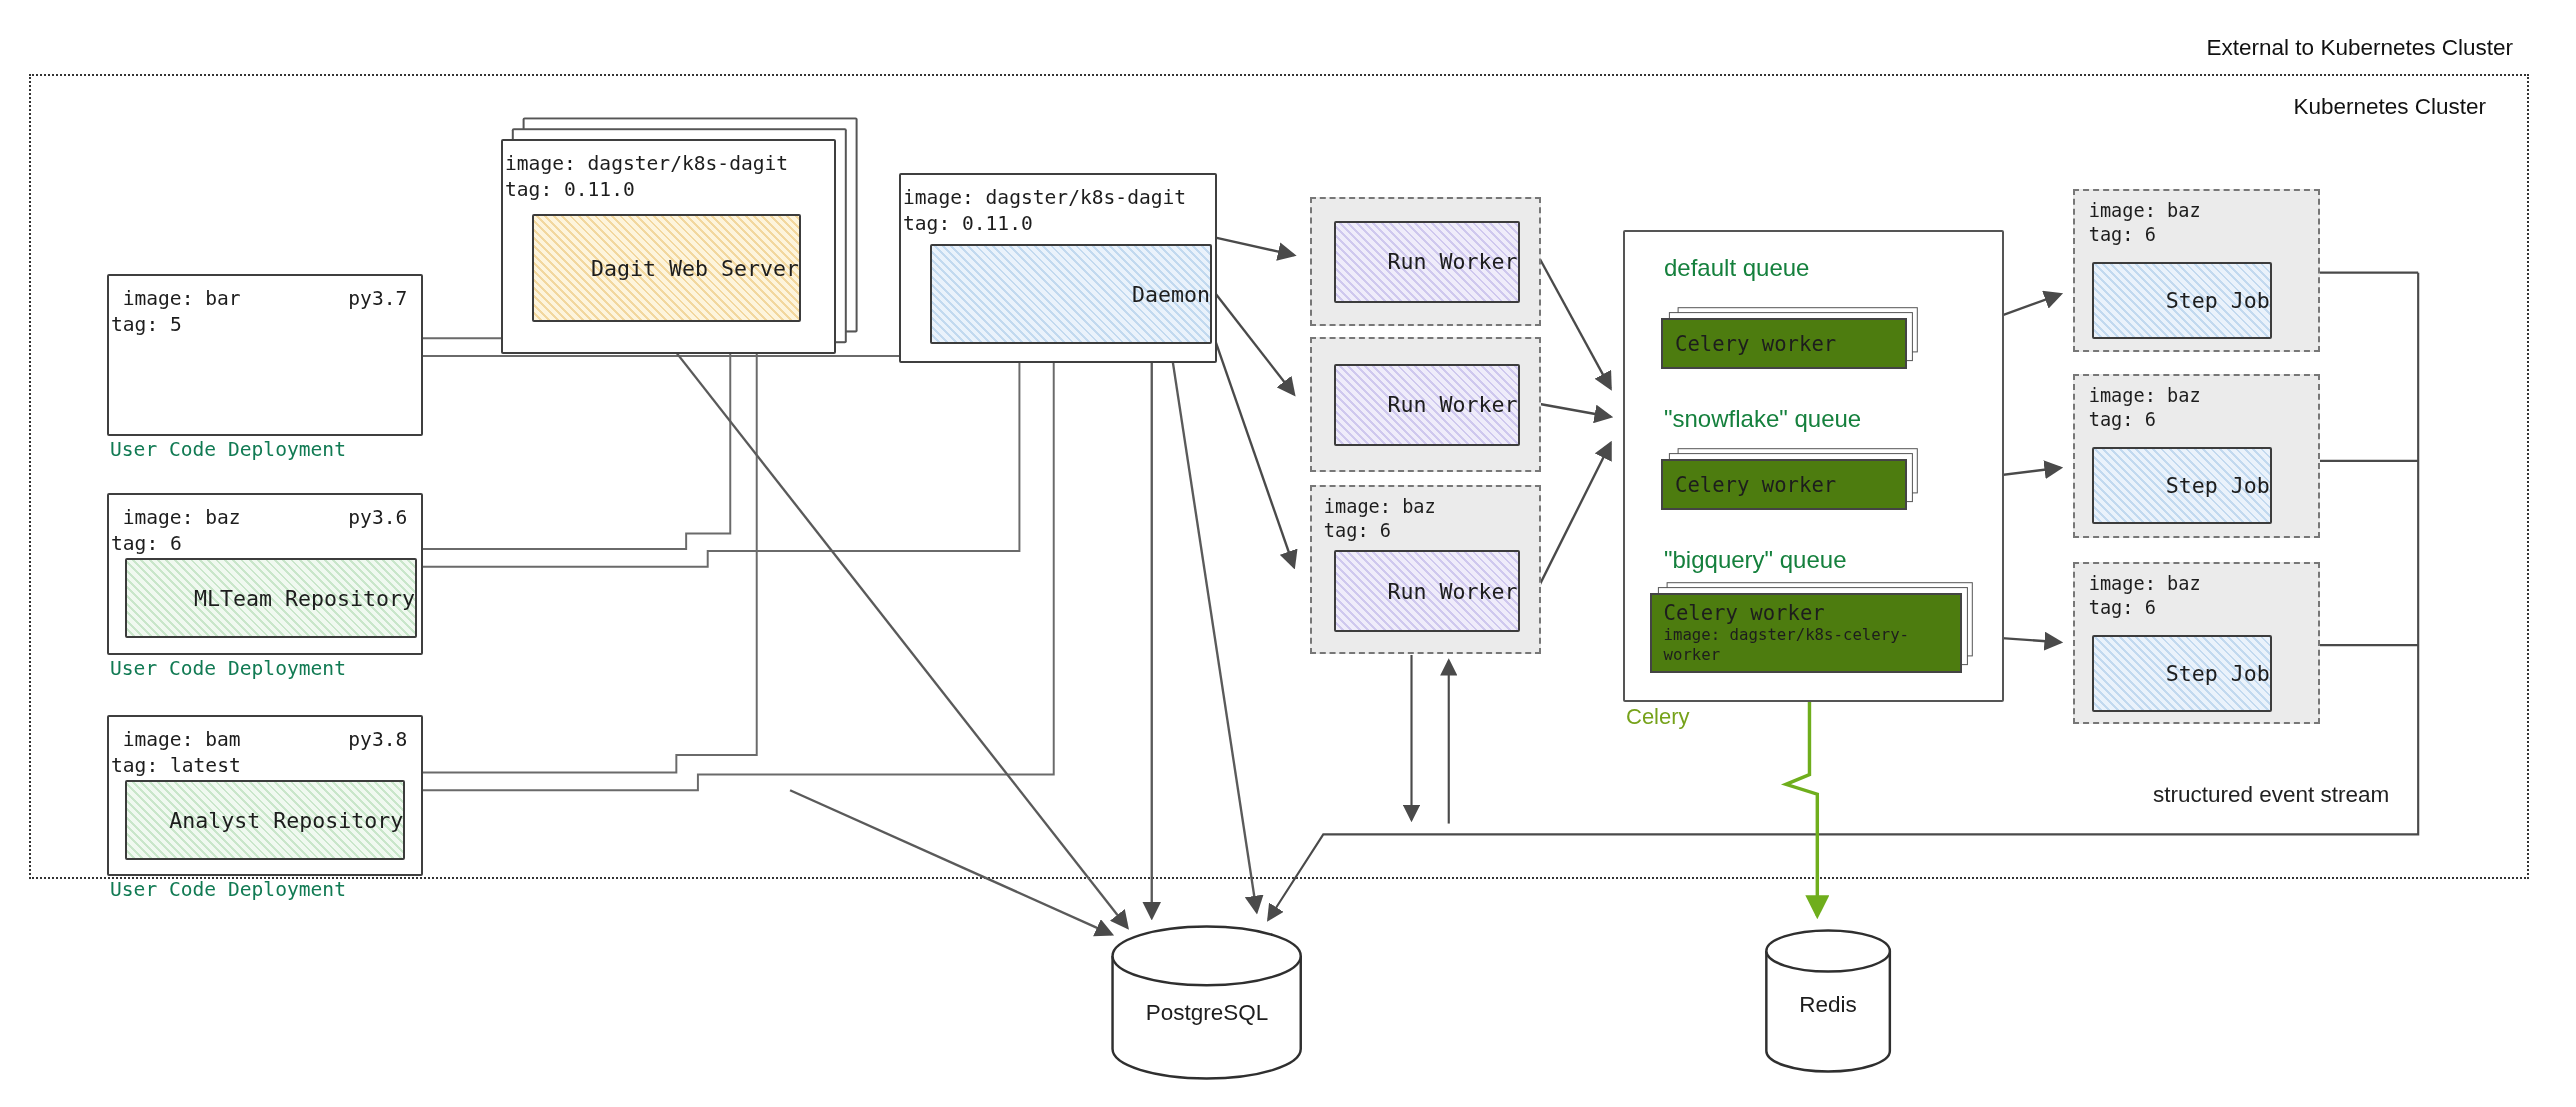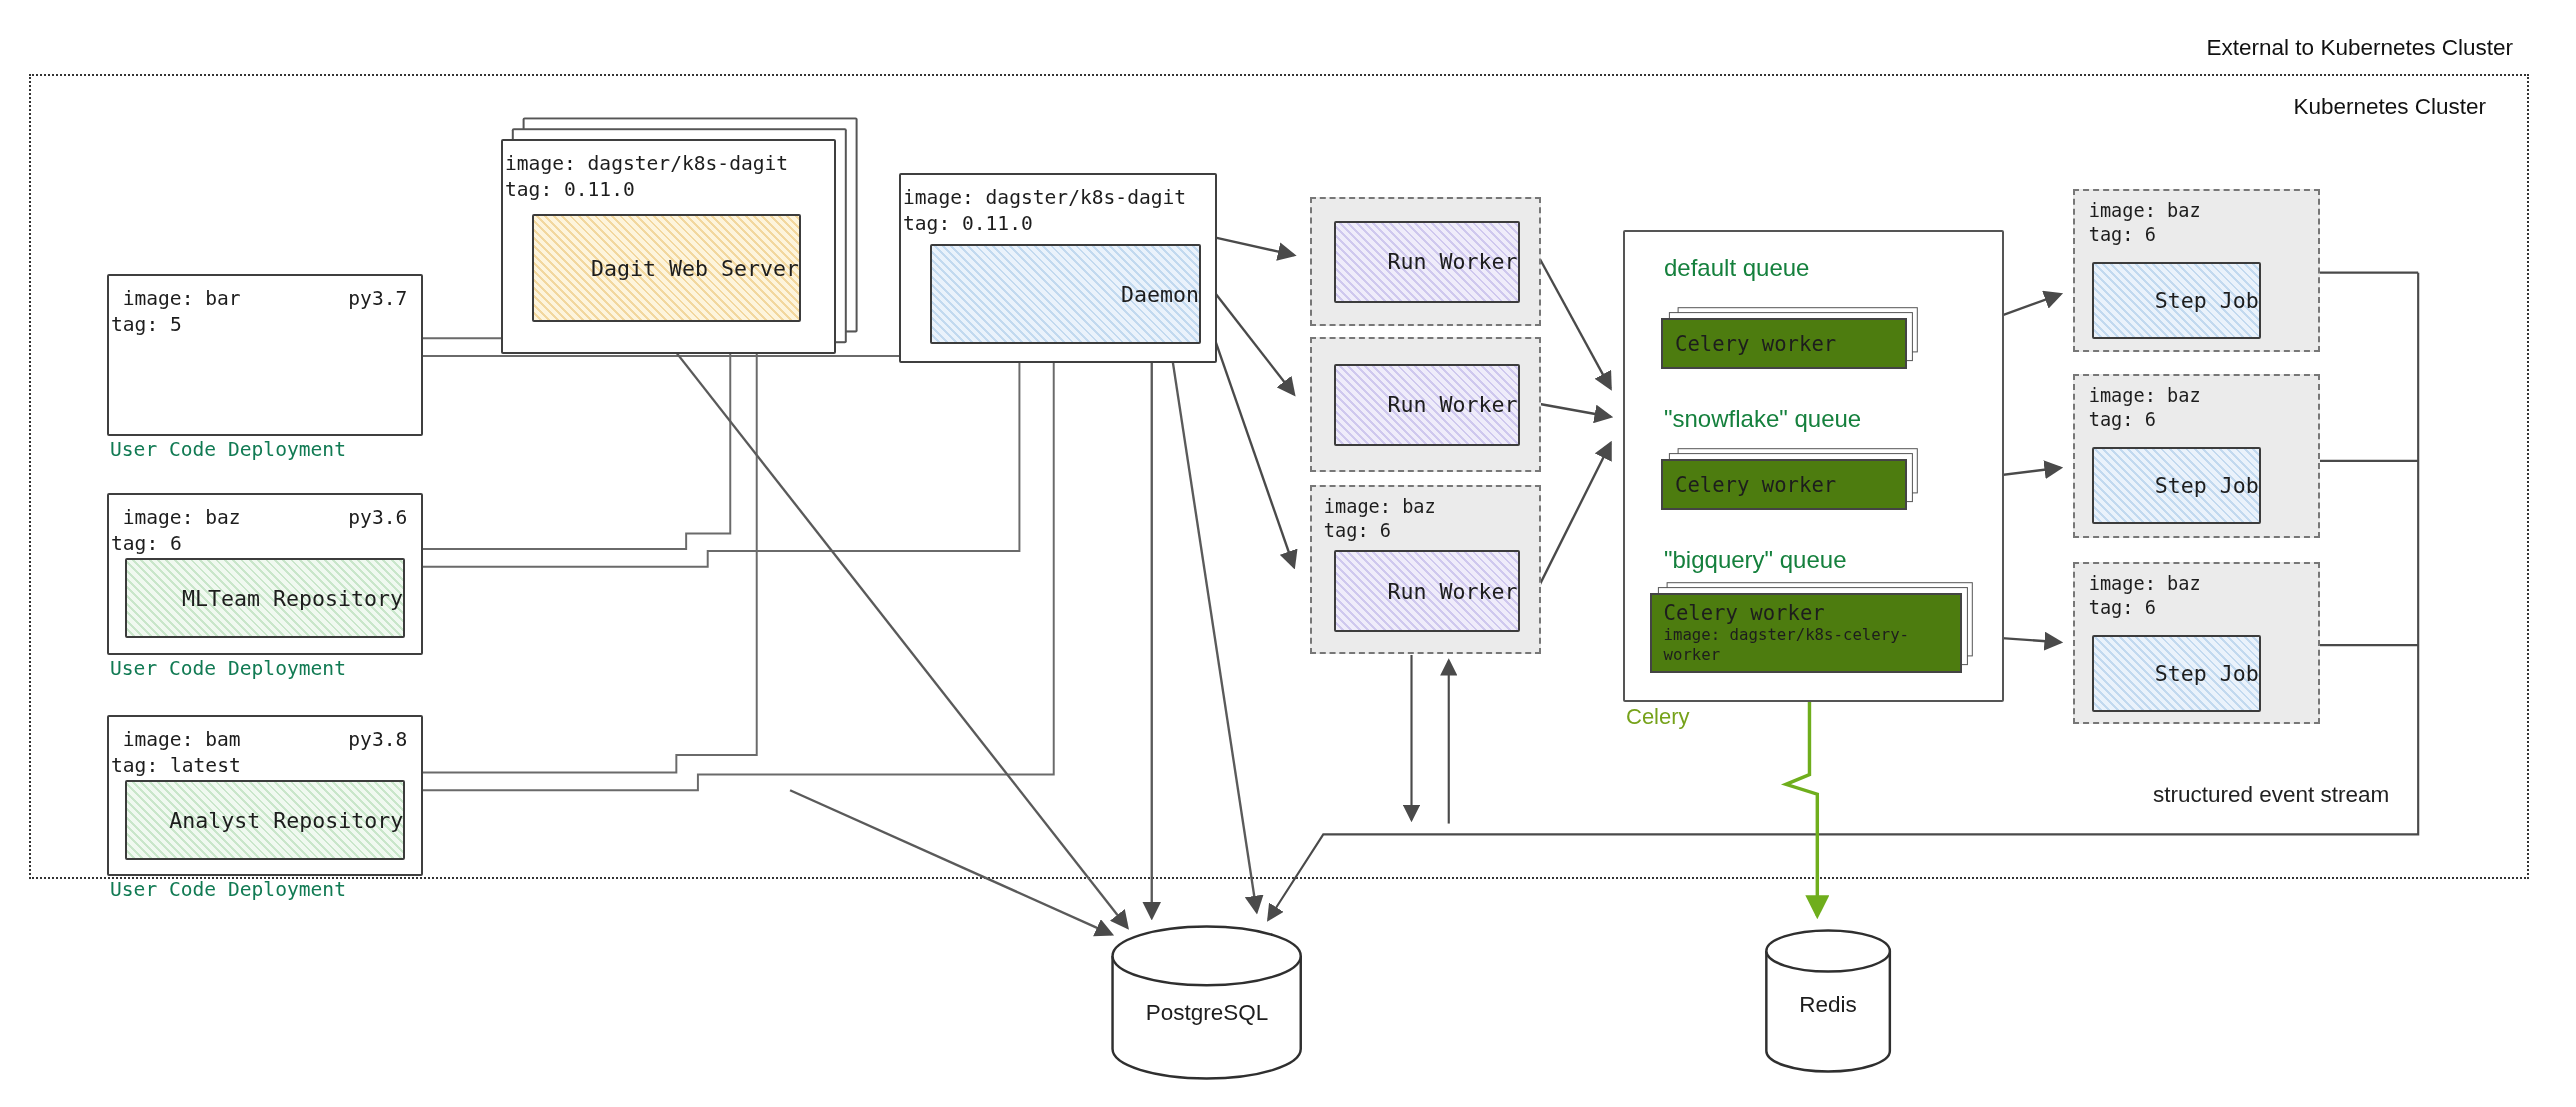--- a/index.html
+++ b/index.html
@@ -12,21 +12,21 @@
   .frame-label{font-size:22.5px;color:#111;z-index:5;}
 
   
   .node{background:#fff;border:2px solid #3f3f3f;border-radius:2px;z-index:2;}
   .code-row{display:flex;justify-content:space-between;padding:9.8px 13.7px 0 13.7px;font-size:19.6px;line-height:26.5px;}
   .code-line{padding:0 2px;font-size:19.6px;line-height:26.5px;}
   .inner-box{position:absolute;display:flex;align-items:center;justify-content:flex-end;border:2px solid #3c3c3c;border-radius:2px;font-size:21.6px;text-align:center;}
 
   .hatch-green{background:repeating-linear-gradient(45deg,#f0f9f0 0 3.9px,#c9e6ca 3.9px 5.9px);}
   .hatch-orange{background:repeating-linear-gradient(45deg,#fdf4dc 0 3.9px,#f2d79e 3.9px 5.9px);}
-  .hatch-blue{background:repeating-linear-gradient(45deg,#eaf2fb 0 3.9px,#c2d9ef 3.9px 5.9px);}
+  .hatch-blue{background:repeating-linear-gradient(45deg,#eaf2fb 0 3.9px,#c2d9ef 3.9px 5.9px);padding-left:11px;}
   .hatch-purple{background:repeating-linear-gradient(45deg,#efecfa 0 3.9px,#cfc8ee 3.9px 5.9px);}
   .hatch-celery{background:repeating-linear-gradient(45deg,#f6f9e6 0 3.9px,#dcea ad 3.9px 5.9px);}
   .hatch-celery{background:repeating-linear-gradient(45deg,#f6f9e6 0 3.9px,#dceaad 3.9px 5.9px);}
 
   .repo-caption{font-size:19.6px;color:#117a53;z-index:3;}
 
   
   .stack-big{box-shadow:10.8px -10.8px 0 -2px #fff,10.8px -10.8px 0 0 #555,21.6px -21.6px 0 -2px #fff,21.6px -21.6px 0 0 #555;}
   .stack-small{box-shadow:6.9px -6.9px 0 -2px #fff,6.9px -6.9px 0 -1px #555,13.7px -13.7px 0 -3.9px #fff,13.7px -13.7px 0 -2.9px #555;}
 
@@ -126,21 +126,21 @@
   <div class="code-line">tag: 5</div>
 </div>
 <div class="abs repo-caption" style="left:110px;top:438px;">User Code Deployment</div>
 
 <div class="abs node" style="left:107px;top:493px;width:312px;height:158px;">
   <div class="code-row">
     <span>image: baz</span>
     <span>py3.6</span>
   </div>
   <div class="code-line">tag: 6</div>
-  <div class="inner-box hatch-green" style="left:15.7px;right:16px;top:63px;height:76px;">
+  <div class="inner-box hatch-green" style="left:15.7px;right:4px;top:63px;height:76px;">
     <span>MLTeam Repository</span>
   </div>
 </div>
 <div class="abs repo-caption" style="left:110px;top:657px;">User Code Deployment</div>
 
 <div class="abs node" style="left:107px;top:715px;width:312px;height:157px;">
   <div class="code-row">
     <span>image: bam</span>
     <span>py3.8</span>
   </div>

